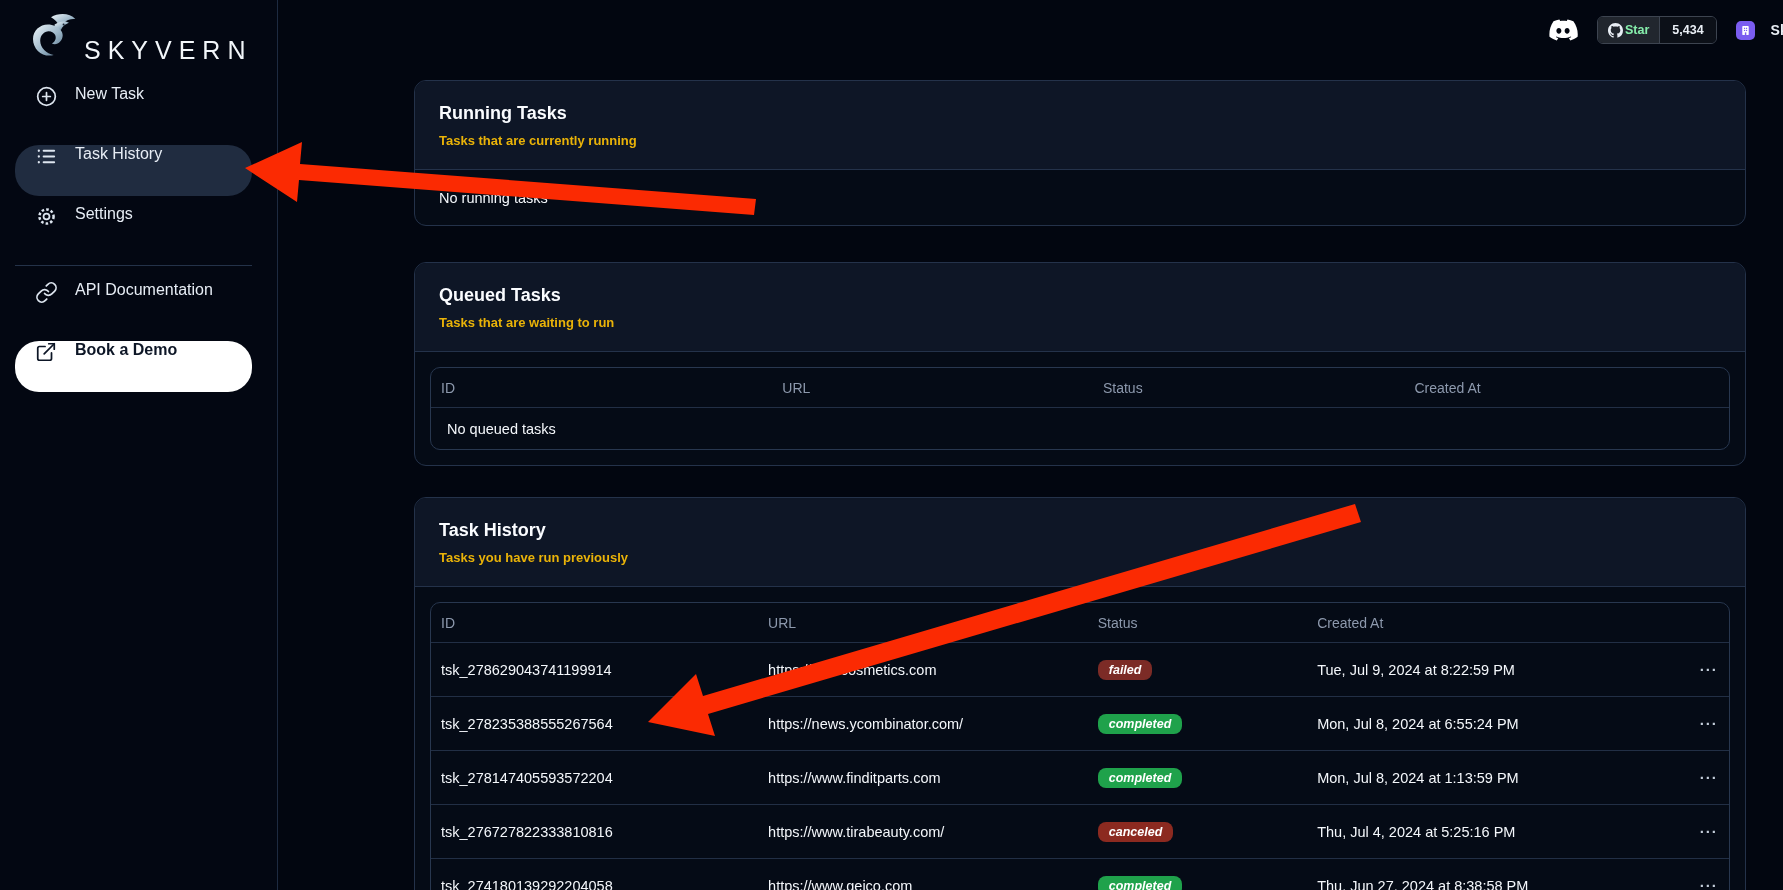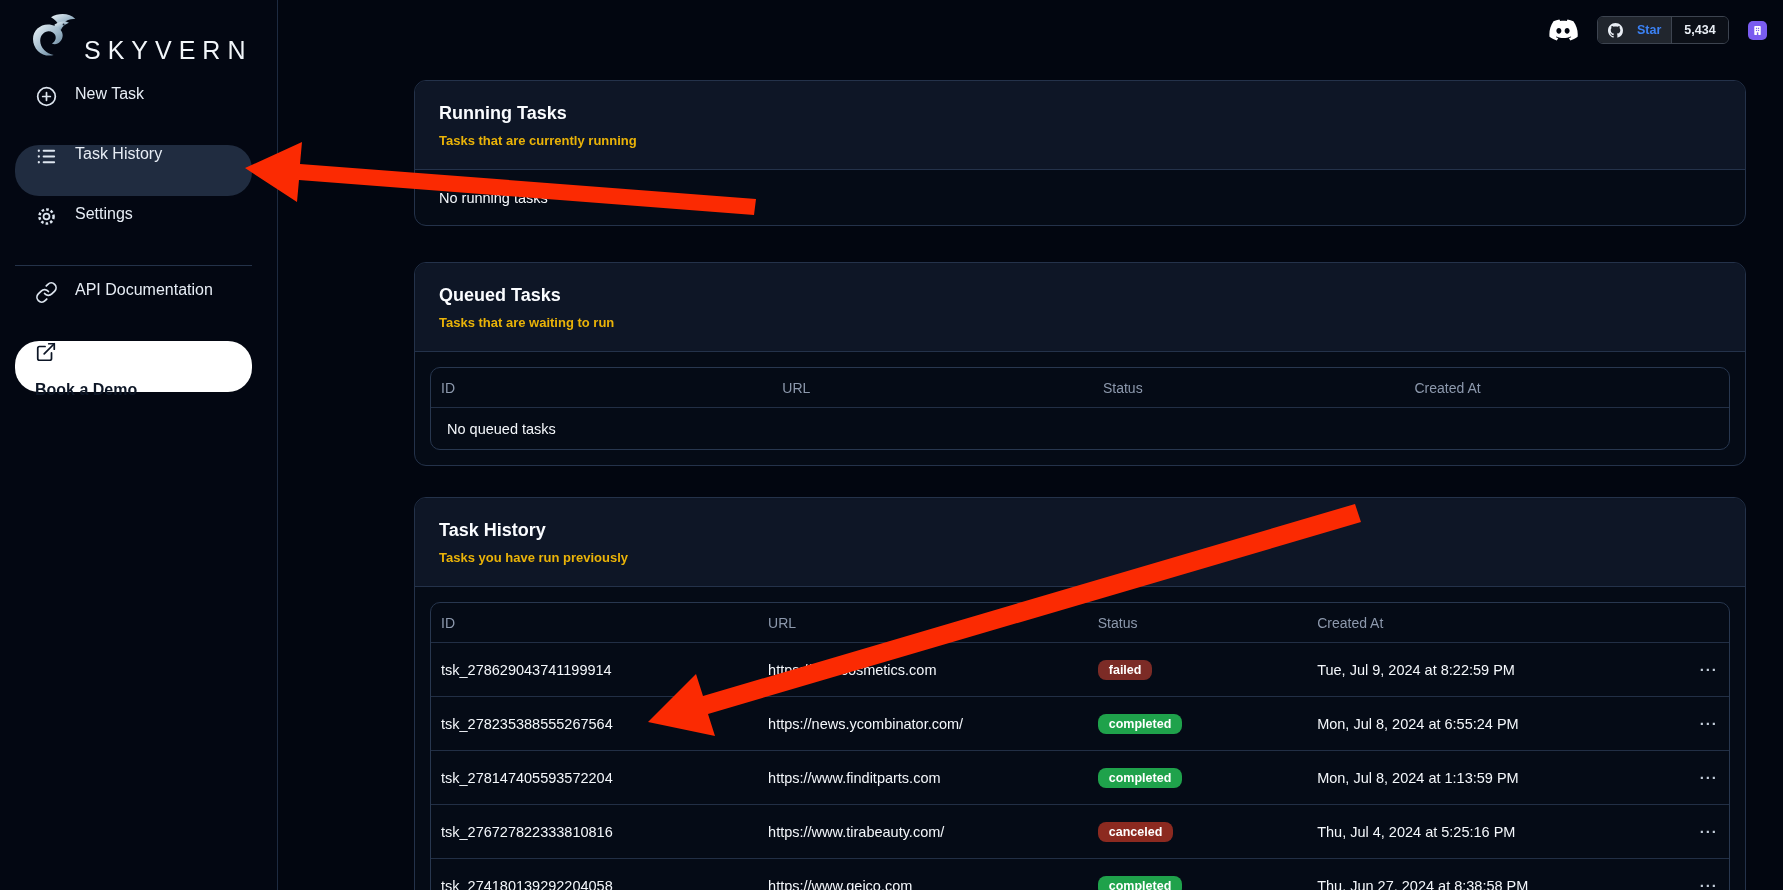--- a/index.html
+++ b/index.html
@@ -18,29 +18,29 @@
   .logo-text{font-size:25px;letter-spacing:7px;color:#f2f6fa;font-weight:400;}
   .nav{margin-top:20px;}
   .nav-item{
     height:51px;margin:0 25px 9px 15px;border-radius:24px;
     display:flex;align-items:flex-start;gap:17px;padding-left:20px;box-sizing:border-box;
     color:#e7edf5;font-size:16px;cursor:pointer;
   }
   .nav-item .nav-ic{width:23px;height:23px;flex:0 0 23px;color:#dde5ef;}
   .nav-item.active{background:#202c40;}
   .nav-divider{height:1px;background:#243249;margin:3px 25px 15px 15px;}
-  .nav-item.cta{background:#ffffff;color:#0d1626;font-weight:600;flex-direction:column;}
+  .nav-item.cta{background:#ffffff;color:#0d1626;font-weight:600;}
   .nav-item.cta .nav-ic{color:#0d1626;}
   
   .topbar{
     position:absolute;top:14px;left:1548px;height:32px;
     display:flex;align-items:center;gap:19px;white-space:nowrap;
   }
   .gh-widget{display:flex;align-items:stretch;height:26px;border:1px solid #3d4450;border-radius:6px;overflow:hidden;cursor:pointer;}
-  .gh-left{display:flex;align-items:center;gap:14px;background:#21262e;padding:0 10px;color:#3b82f6;font-size:12.5px;font-weight:700;}
+  .gh-left{display:flex;align-items:center;gap:2px;background:#21262e;padding:0 10px;color:#86efac;font-size:12.5px;font-weight:700;}
   .gh-count{display:flex;align-items:center;background:#0c1018;padding:0 12px;border-left:1px solid #3d4450;color:#e9eef5;font-size:12.5px;font-weight:700;}
   .avatar{width:19px;height:19px;border-radius:5px;background:#7a5cf0;display:flex;align-items:center;justify-content:center;}
   .account{display:flex;align-items:center;gap:16px;cursor:pointer;}
   .account-name{color:#e9eef5;font-size:14px;font-weight:600;}
   
   .main{position:absolute;left:414px;top:0;width:1332px;}
   .card{
     border:1px solid #24324a;border-radius:12px;background:#050b16;
     overflow:hidden;box-sizing:border-box;
   }
@@ -57,21 +57,21 @@
   .card-body{padding:15px;}
   .inner-table{border:1px solid #28374f;border-radius:10px;overflow:hidden;}
   .t-row{display:grid;align-items:center;}
   .t-head{height:39px;color:#8d99ad;font-size:14px;}
   .t-head > div{padding:0 10px;}
   .queued-grid{grid-template-columns:26.3% 24.7% 24% 25%;}
   .history-grid{grid-template-columns:25.2% 25.4% 16.9% 29.4% 3.1%;}
   .t-body-row{height:53px;border-top:1px solid #222f45;font-size:14.5px;color:#f4f7fb;cursor:pointer;}
   .t-body-row > div{padding:0 10px;overflow:hidden;white-space:nowrap;}
   .t-empty{border-top:1px solid #222f45;height:41px;display:flex;align-items:center;padding:0 16px;font-size:14.5px;color:#f4f7fb;}
-  .badge{display:inline-block;padding:3px 11px;border-radius:8px;font-size:12.5px;font-weight:700;color:#fff;}
+  .badge{display:inline-block;padding:3px 11px;border-radius:8px;font-size:12.5px;font-weight:700;color:#fff;font-style:italic;}
   .badge-completed{background:#1fa24b;}
   .badge-failed{background:#7c2b26;}
   .badge-canceled{background:#8c2a20;}
   .row-menu{color:#c4cdda;font-weight:700;letter-spacing:1px;text-align:center;cursor:pointer;font-size:15px;}
   
   .arrow-layer{position:absolute;left:0;top:0;width:1783px;height:890px;z-index:60;pointer-events:none;}
   svg.ic{display:block;}
 </style>
 </head>
 <body>

